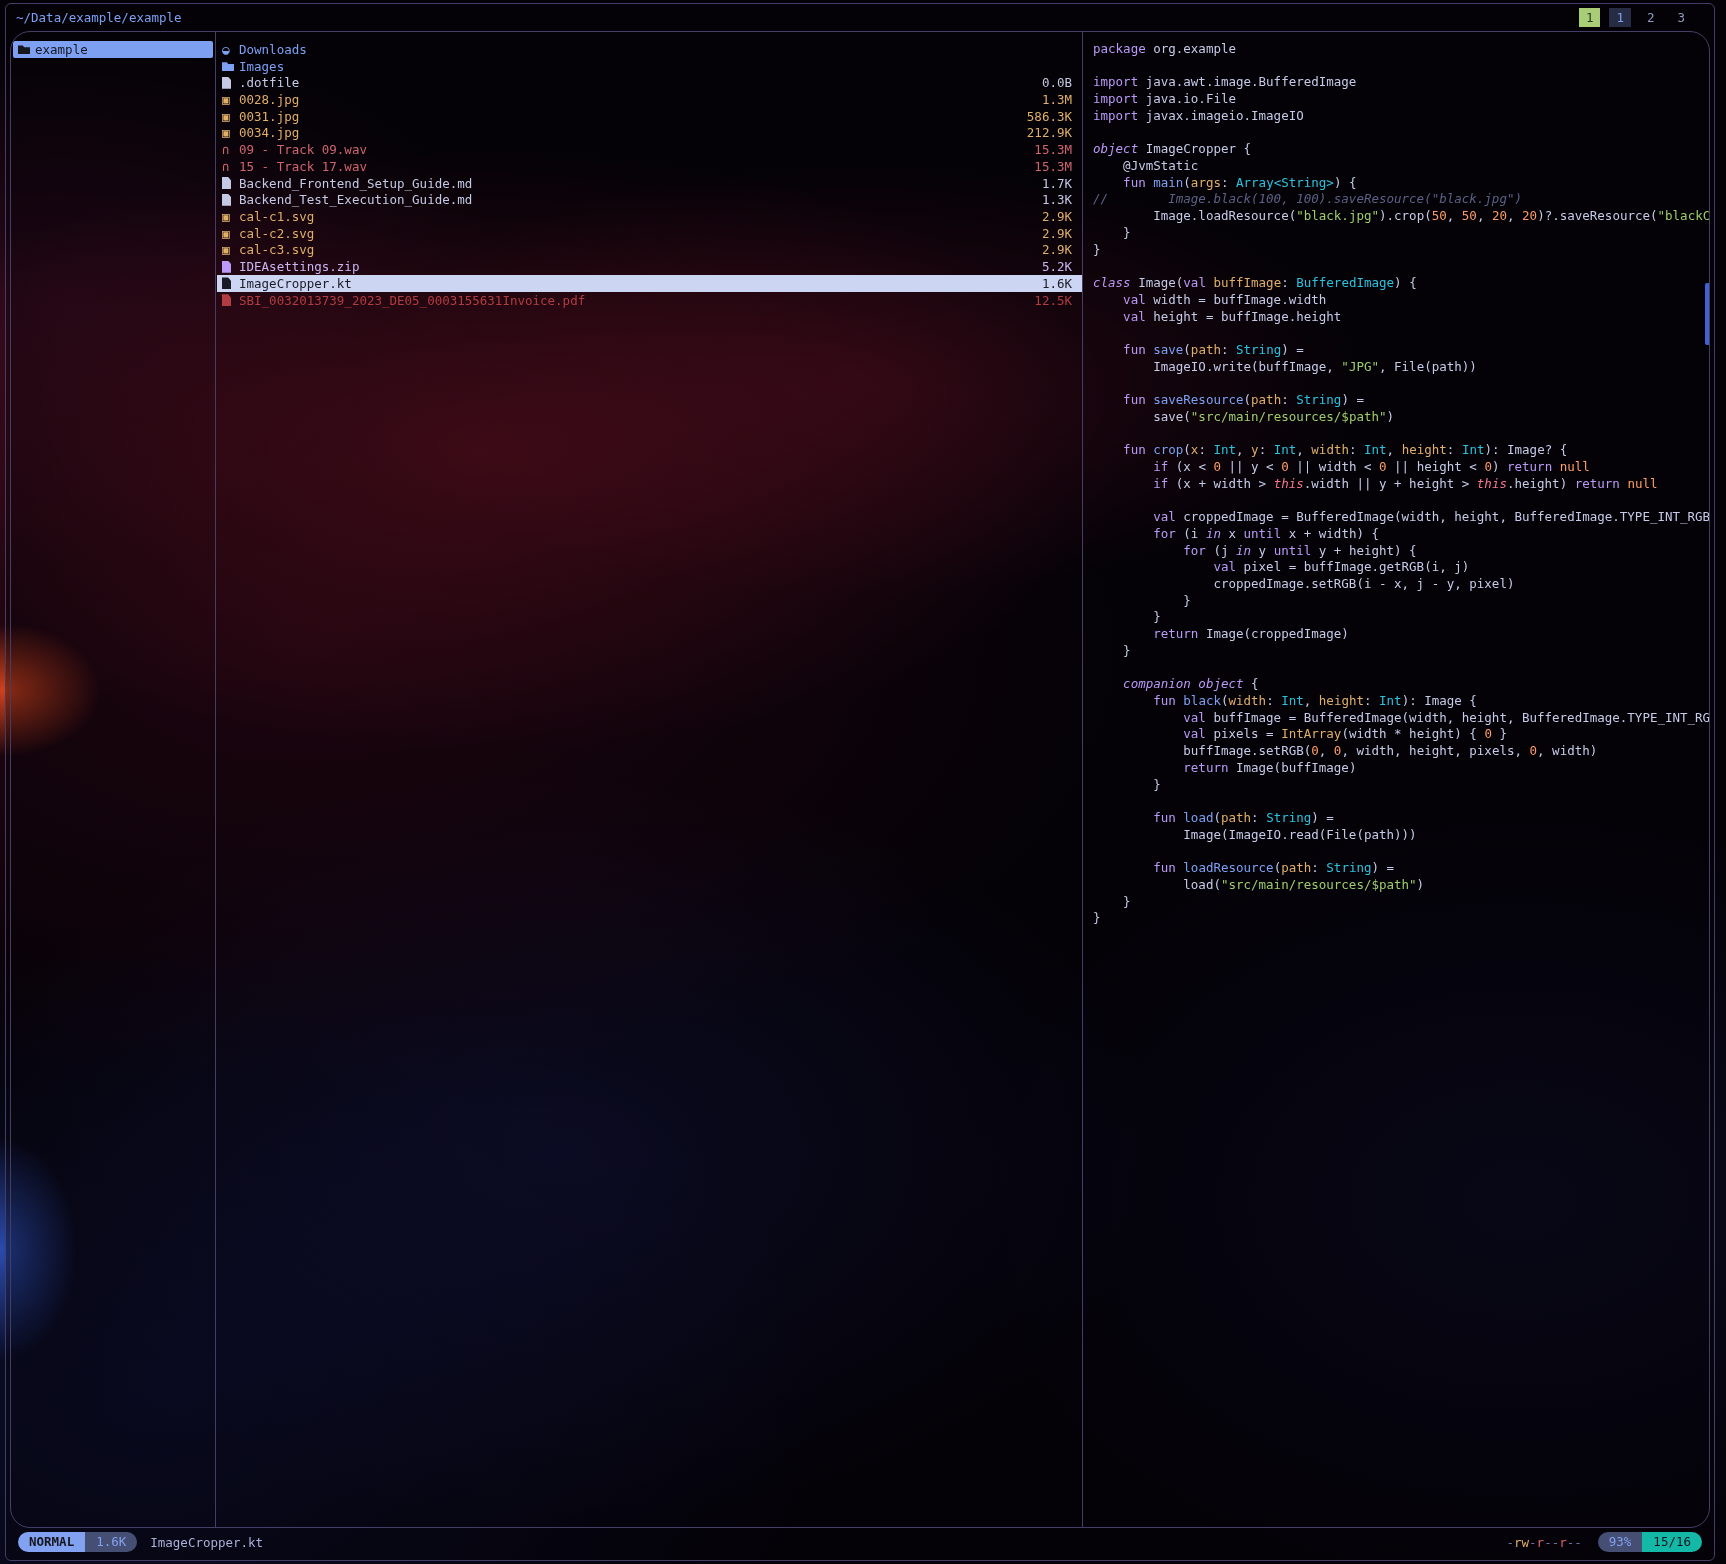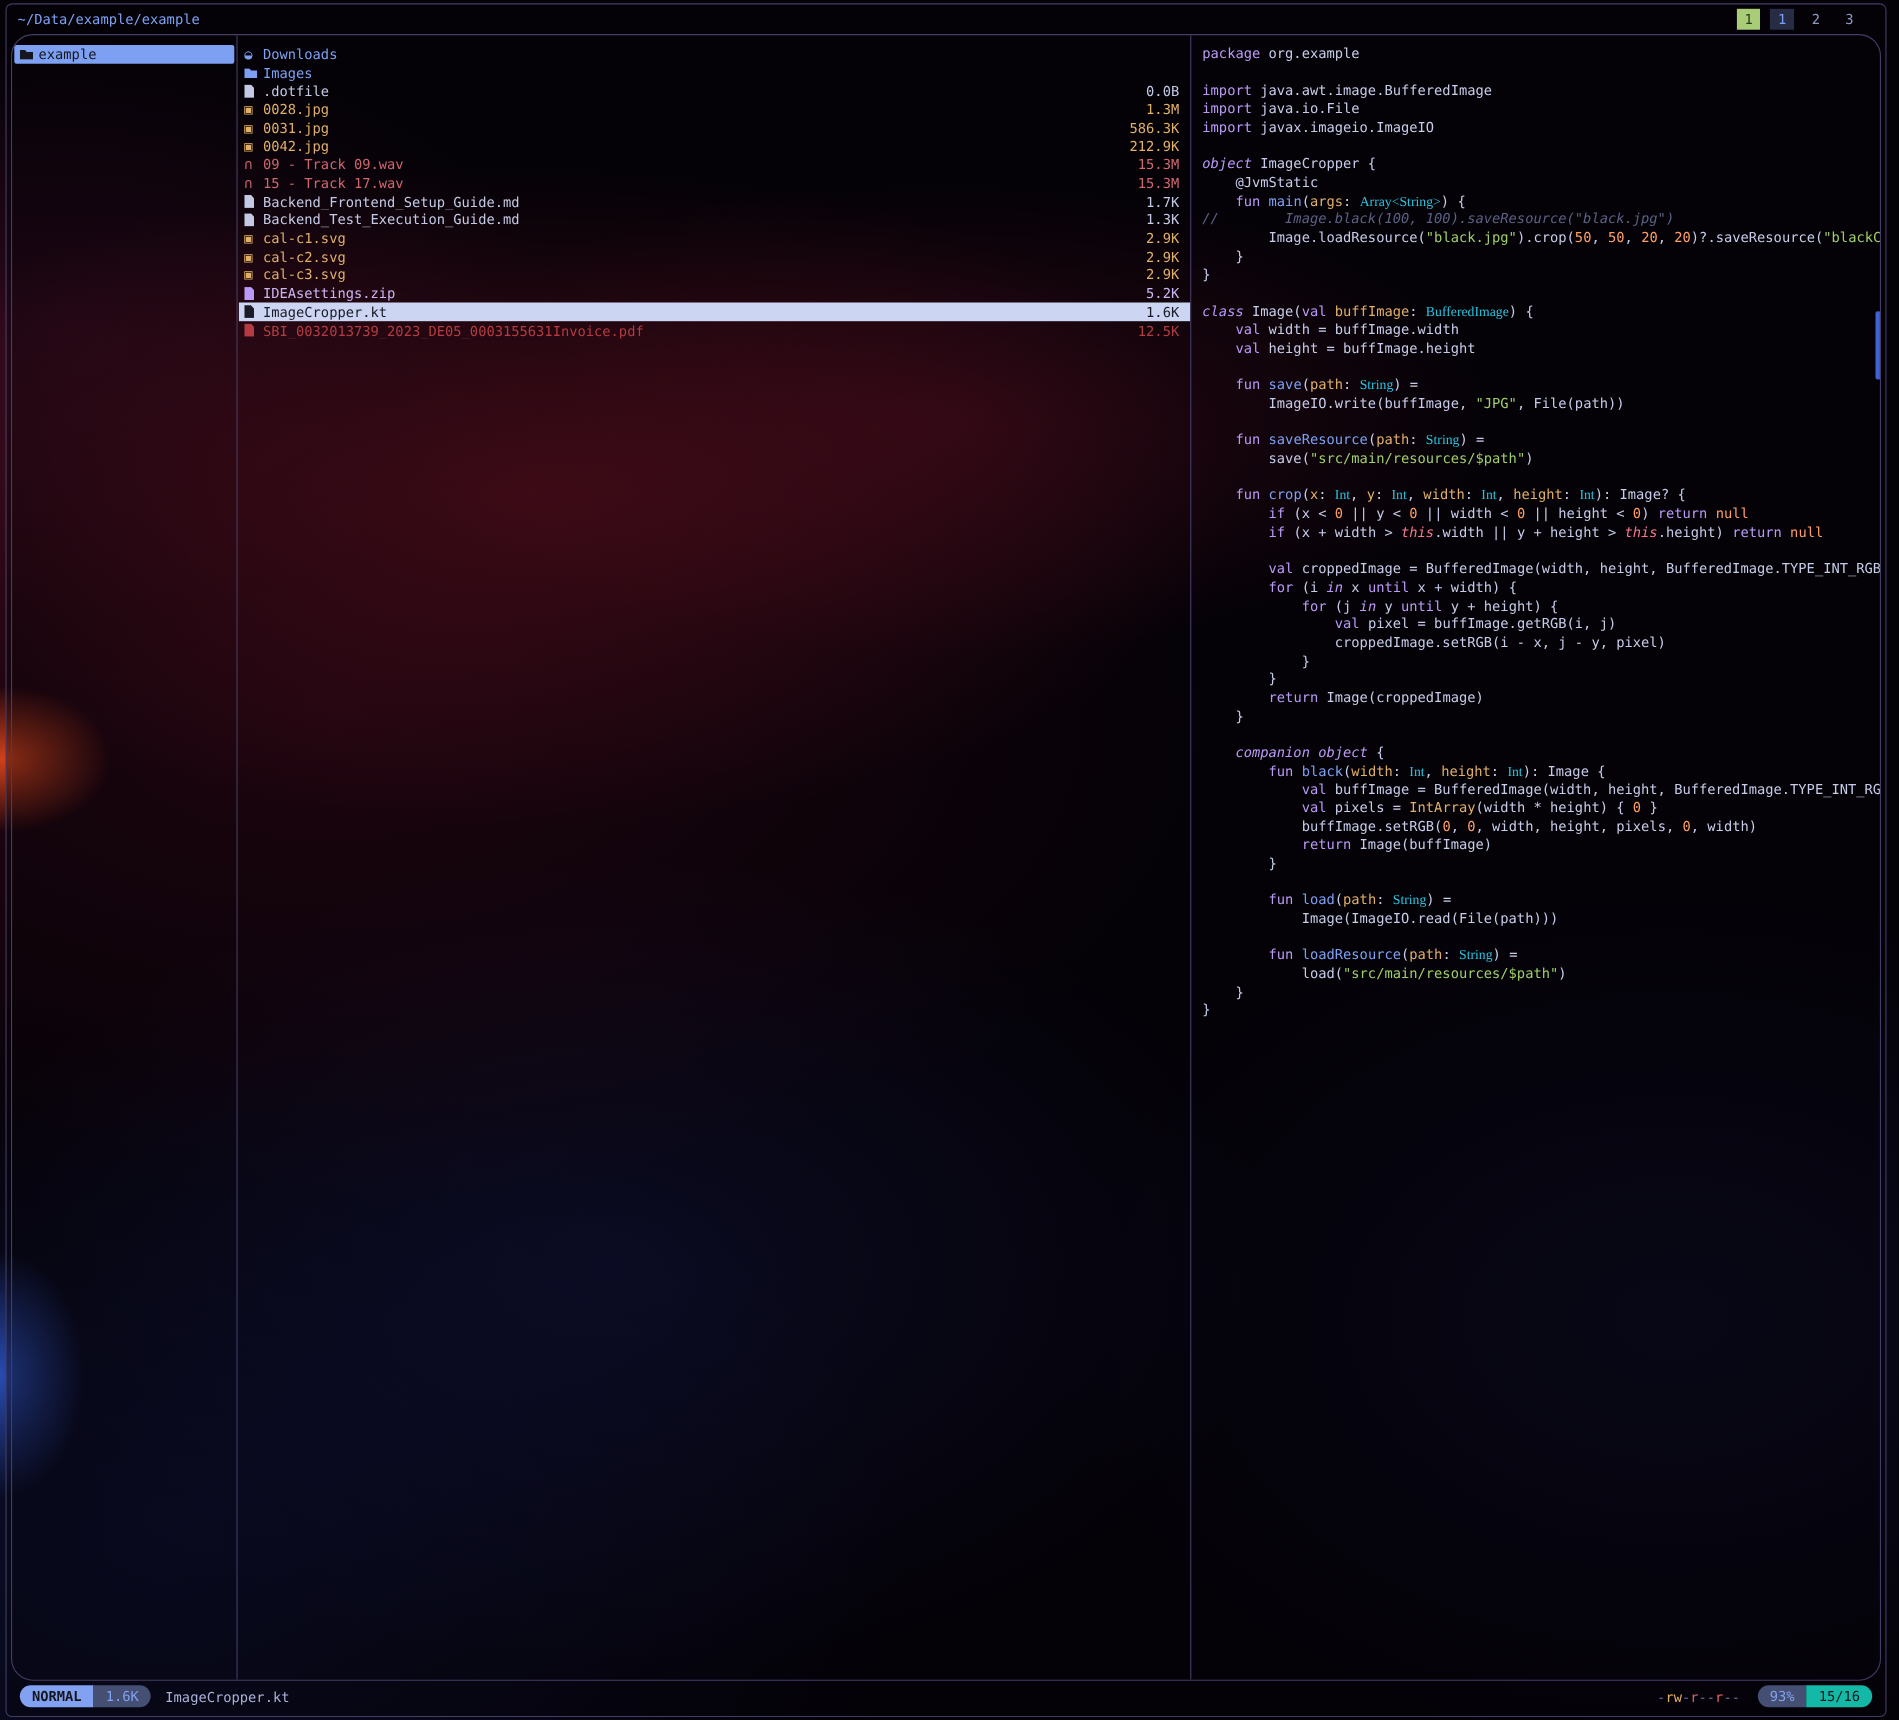--- a/index.html
+++ b/index.html
@@ -45,21 +45,21 @@
   .fi{display:inline-block;}
   .fi-folder{width:12px;height:10px;background:currentColor;
     clip-path:polygon(0 12%,40% 12%,52% 30%,100% 30%,100% 100%,0 100%);}
   .fi-file{width:9px;height:12px;background:currentColor;
     clip-path:polygon(0 0,68% 0,100% 27%,100% 100%,0 100%);}
   .c-dir{color:#7da0f2;} .c-plain{color:#c4c9e4;} .c-image{color:#e0af68;}
   .c-audio{color:#d06570;} .c-archive{color:#c9b6f2;} .c-pdf{color:#b23c42;}
   
   .cline{height:16.73px;white-space:pre;overflow:hidden;}
   .tk-k{color:#bb9af7;} .tk-ki{color:#bb9af7;font-style:italic;}
-  .tk-fn{color:#7da0f2;} .tk-ty{color:#2ac3de;font-family:Liberation Serif, serif;} .tk-pr{color:#e0af68;}
+  .tk-fn{color:#7da0f2;} .tk-ty{color:#2ac3de;} .tk-pr{color:#e0af68;}
   .tk-st{color:#9ece6a;} .tk-nu{color:#ff9e64;} .tk-nl{color:#ff9e64;}
   .tk-cm{color:#5b6185;font-style:italic;} .tk-pl{color:#c6cbe8;}
   .tk-th{color:#f7768e;font-style:italic;} .tk-yt{color:#e0af68;}
   
   .scroll-thumb{position:absolute;right:-1px;top:251px;width:5px;height:62px;background:#3f62d4;border-radius:2px;}
   
   .statusbar{position:absolute;left:4px;right:4px;top:1527px;height:22px;display:flex;align-items:center;padding:0 8px;box-sizing:border-box;}
   .seg{height:20px;line-height:20px;padding:0 11px;}
   .seg-mode{background:#82a1f0;color:#16161e;font-weight:bold;border-radius:10px 0 0 10px;}
   .seg-size{background:#454e73;color:#82a1f0;border-radius:0 10px 10px 0;}
@@ -90,21 +90,21 @@
   <div class="mainbox">
     <div class="pane pane-parent" id="parentPane">
         <div class="prow sel"><span class="ficon"><span class="fi fi-folder"></span></span><span>example</span></div>
       </div>
     <div class="pane pane-files" id="filePane">
         <div class="frow c-dir"><span class="ficon">◒</span><span class="name">Downloads</span><span class="size"></span></div>
         <div class="frow c-dir"><span class="ficon"><span class="fi fi-folder"></span></span><span class="name">Images</span><span class="size"></span></div>
         <div class="frow c-plain"><span class="ficon"><span class="fi fi-file"></span></span><span class="name">.dotfile</span><span class="size">0.0B</span></div>
         <div class="frow c-image"><span class="ficon">▣</span><span class="name">0028.jpg</span><span class="size">1.3M</span></div>
         <div class="frow c-image"><span class="ficon">▣</span><span class="name">0031.jpg</span><span class="size">586.3K</span></div>
-        <div class="frow c-image"><span class="ficon">▣</span><span class="name">0042.jpg</span><span class="size">212.9K</span></div>
+        <div class="frow c-image"><span class="ficon">▣</span><span class="name">0034.jpg</span><span class="size">212.9K</span></div>
         <div class="frow c-audio"><span class="ficon">∩</span><span class="name">09 - Track 09.wav</span><span class="size">15.3M</span></div>
         <div class="frow c-audio"><span class="ficon">∩</span><span class="name">15 - Track 17.wav</span><span class="size">15.3M</span></div>
         <div class="frow c-plain"><span class="ficon"><span class="fi fi-file"></span></span><span class="name">Backend_Frontend_Setup_Guide.md</span><span class="size">1.7K</span></div>
         <div class="frow c-plain"><span class="ficon"><span class="fi fi-file"></span></span><span class="name">Backend_Test_Execution_Guide.md</span><span class="size">1.3K</span></div>
         <div class="frow c-image"><span class="ficon">▣</span><span class="name">cal-c1.svg</span><span class="size">2.9K</span></div>
         <div class="frow c-image"><span class="ficon">▣</span><span class="name">cal-c2.svg</span><span class="size">2.9K</span></div>
         <div class="frow c-image"><span class="ficon">▣</span><span class="name">cal-c3.svg</span><span class="size">2.9K</span></div>
         <div class="frow c-archive"><span class="ficon"><span class="fi fi-file" style="color: rgb(187, 154, 247);"></span></span><span class="name">IDEAsettings.zip</span><span class="size">5.2K</span></div>
         <div class="frow c-plain sel"><span class="ficon"><span class="fi fi-file"></span></span><span class="name">ImageCropper.kt</span><span class="size">1.6K</span></div>
         <div class="frow c-pdf"><span class="ficon"><span class="fi fi-file" style="color: rgb(178, 60, 66);"></span></span><span class="name">SBI_0032013739_2023_DE05_0003155631Invoice.pdf</span><span class="size">12.5K</span></div>

